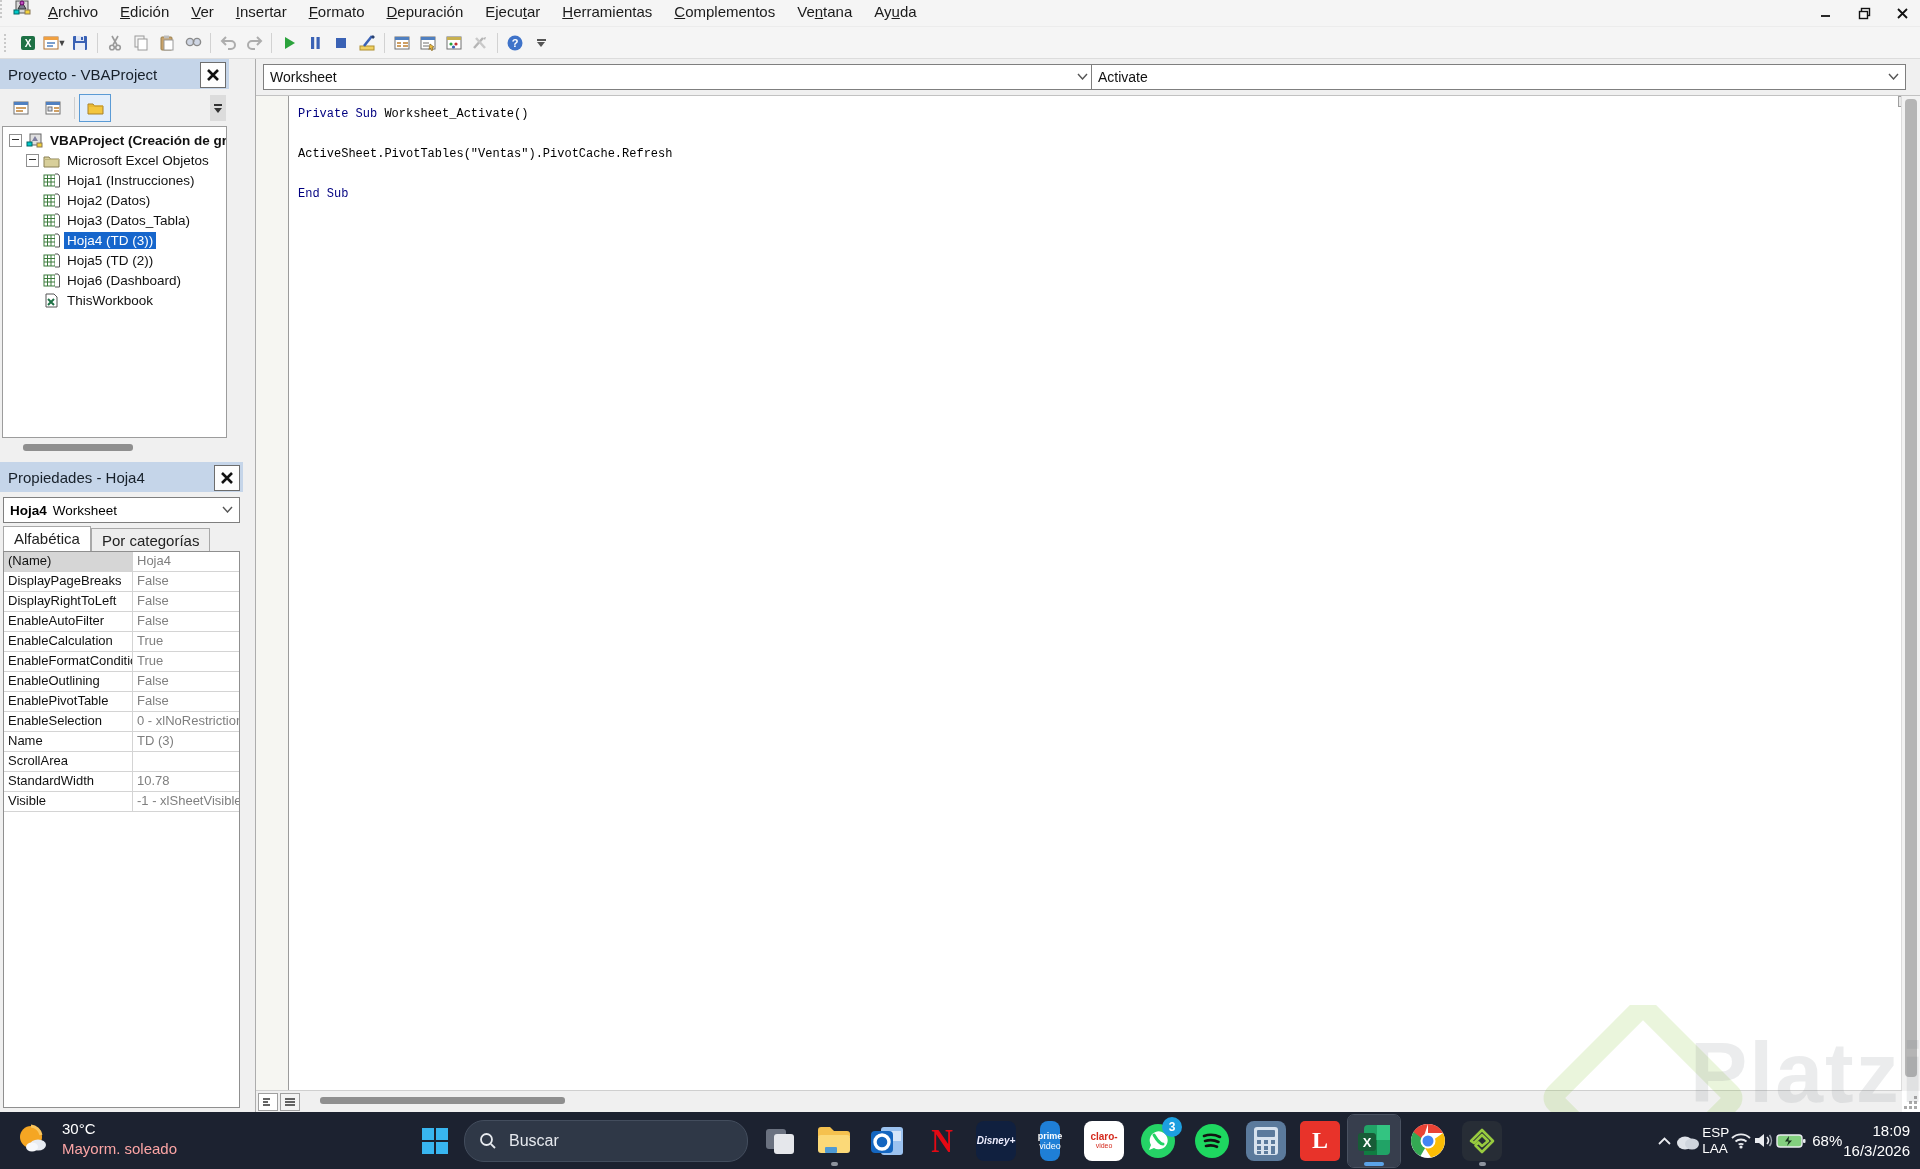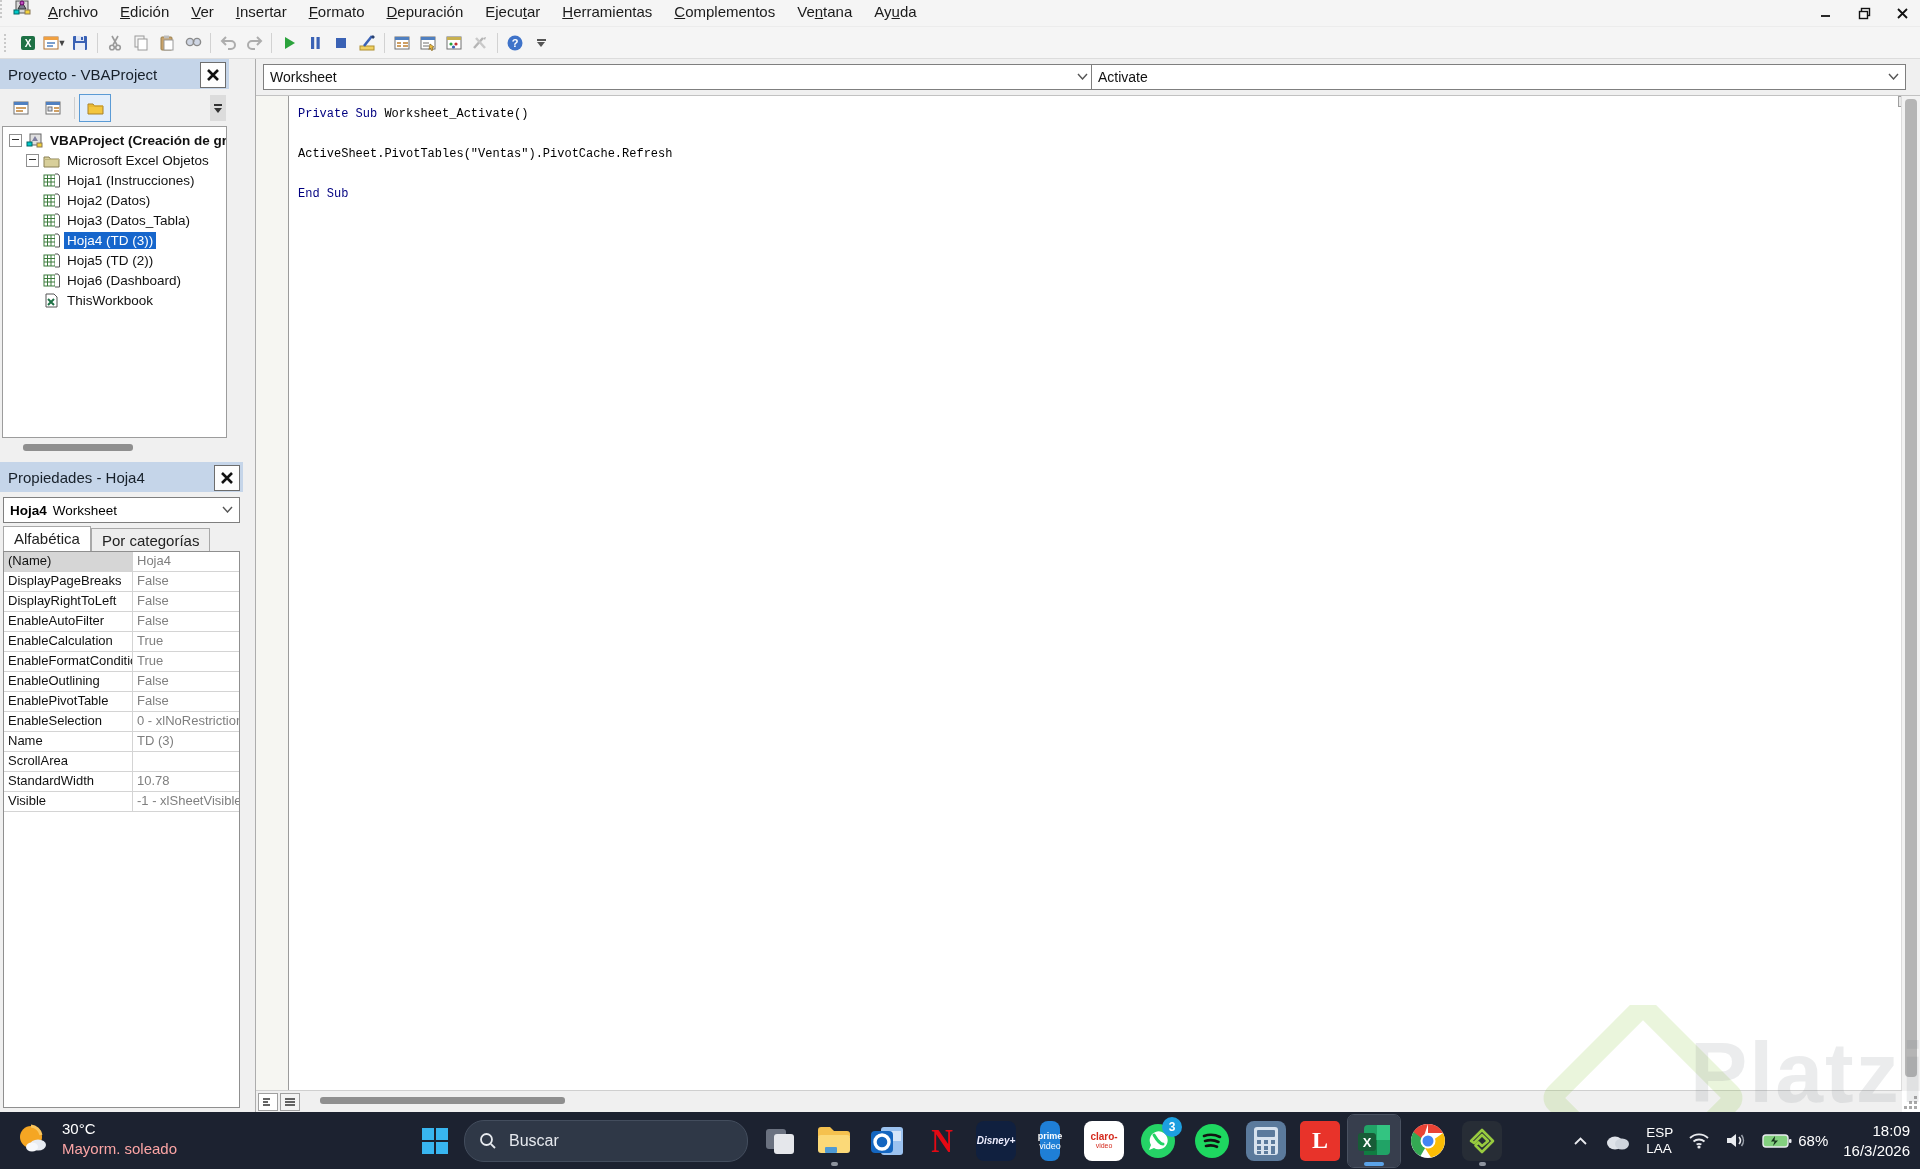--- a/index.html
+++ b/index.html
@@ -116,21 +116,21 @@
   .search-pill span{font-size:16px;color:#e6e9ee;}
   .app-slot{width:52px;height:52px;display:flex;align-items:center;justify-content:center;
             position:relative;border-radius:6px;}
   .app-slot.active{background:#373e4d;outline:1px solid #4a5261;}
   .app-slot.active::after{content:"";position:absolute;bottom:1px;left:16px;width:20px;height:4px;
             background:#5ba3e8;border-radius:2px;}
   .app-slot.running::after{content:"";position:absolute;bottom:1px;left:23px;width:7px;height:4px;
             background:#8d939e;border-radius:2px;}
   .badge{position:absolute;top:2px;right:2px;width:20px;height:20px;border-radius:50%;background:#1d9fe0;
          color:#fff;font-size:12px;display:flex;align-items:center;justify-content:center;font-weight:bold;}
-  .tb-tray{position:absolute;right:10px;top:0;height:57px;display:flex;align-items:center;gap:15px;}
+  .tb-tray{position:absolute;right:10px;top:0;height:57px;display:flex;align-items:center;gap:1px;}
   .lang-block{font-size:13.5px;line-height:16px;text-align:left;color:#fff;}
   .battery-group{display:flex;align-items:center;gap:6px;font-size:15px;color:#fff;}
   .datetime{font-size:15px;line-height:20px;text-align:right;color:#fff;}
 
   .appbox{border-radius:8px;display:flex;align-items:center;justify-content:center;flex-direction:column;text-align:center;}
 </style>
 </head>
 <body>
 
 <div class="screen">

